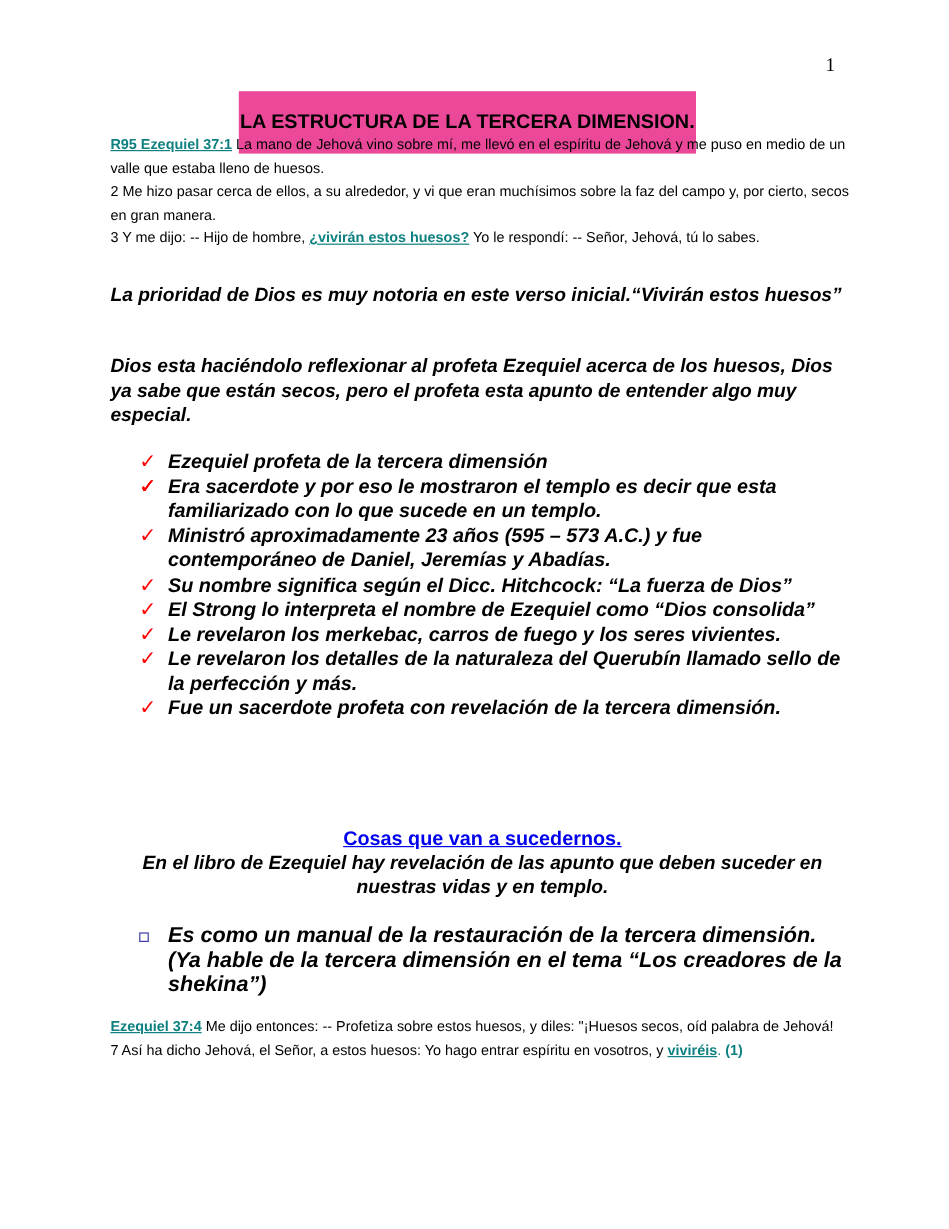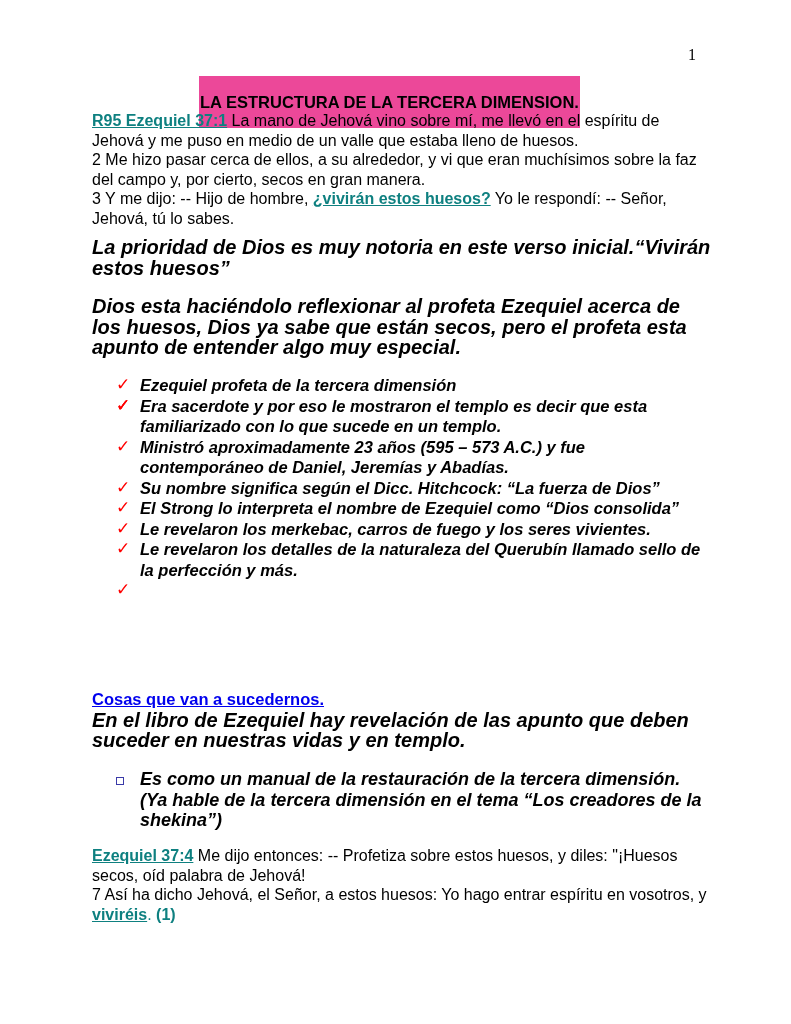--- a/index.html
+++ b/index.html
@@ -2,23 +2,23 @@
 <html><head>
   <meta charset="utf-8">
   <style>
     html, body { margin: 0; padding: 0; background: #ffffff; }
     body { width: 791px; height: 1024px; position: relative; overflow: hidden;
            font-family: "Liberation Sans", sans-serif; color: #000; }
     .page-num { position: absolute; left: 688px; top: 46px; font-family: "Liberation Serif", serif; font-size: 16px; }
     .title { position: absolute; left: 199px; top: 76px; font-size: 16.5px; font-weight: bold; 
              background: #ec4899; padding: 16px 1px; line-height: 20px; }
     .block { position: absolute; left: 92px; width: 620px; }
-    .body-text { font-size: 16px; line-height: 19.5px; }
+    .body-text { font-size: 12px; line-height: 19.5px; }
     .ref-link { color: #0e8080; font-weight: bold; text-decoration: underline; }
-    .bi { font-weight: bold; font-style: italic; font-size: 20px; line-height: 20.5px; }
+    .bi { font-weight: bold; font-style: italic; font-size: 16px; line-height: 20.5px; }
     .blue-link { color: #0000ee; font-weight: bold; text-decoration: underline; font-size: 16.5px; line-height: 20.5px; }
     ul.checks { list-style: none; margin: 0; padding: 0; }
     ul.checks li { position: relative; padding-left: 48px; font-weight: bold; font-style: italic; font-size: 16.5px; line-height: 20.5px; }
     .check-icon { position: absolute; left: 24px; top: 0; color: #ff0000; font-style: normal; font-weight: normal; font-size: 17px; }
     ul.squares { list-style: none; margin: 0; padding: 0; }
     ul.squares li { position: relative; padding-left: 48px; font-weight: bold; font-style: italic; font-size: 18px; line-height: 20.5px; }
     .square-icon { position: absolute; left: 24px; top: 8px; width: 6px; height: 6px; border: 1px solid #3a3aa8; background: #fff; }
   </style>
 </head>
 <body>
@@ -40,24 +40,24 @@
 <ul class="checks block" style="top:375px; left:92px;">
   <li><span class="check-icon">✓</span><span>Ezequiel profeta de la tercera dimensión</span></li>
   <li><span class="check-icon">✓</span></li>
   <li><span class="check-icon">✓</span></li>
   <li><span class="check-icon">✓</span><span>Era sacerdote y por eso le mostraron el templo es decir que esta familiarizado con lo que sucede en un templo.</span></li>
   <li><span class="check-icon">✓</span><span>Ministró aproximadamente 23 años (595 – 573 A.C.) y fue contemporáneo de Daniel, Jeremías y Abadías.</span></li>
   <li><span class="check-icon">✓</span><span>Su nombre significa según el Dicc. Hitchcock: “La fuerza de Dios”</span></li>
   <li><span class="check-icon">✓</span><span>El Strong lo interpreta el nombre de Ezequiel como “Dios consolida”</span></li>
   <li><span class="check-icon">✓</span><span>Le revelaron los merkebac, carros de fuego y los seres vivientes.</span></li>
   <li><span class="check-icon">✓</span><span>Le revelaron los detalles de la naturaleza del Querubín llamado sello de la perfección y más.</span></li>
-  <li><span class="check-icon">✓</span></li>
+  <li><span class="check-icon">✓</span><span>Fue un sacerdote profeta con revelación de la tercera dimensión.</span></li>
 </ul>
 
-<div class="block" style="top:689px;">
+<div class="block" style="top:689px;text-align:center;">
   <div class="blue-link" style="display:inline-block;">Cosas que van a sucedernos.</div>
   <div class="bi">En el libro de Ezequiel hay revelación de las apunto que deben suceder en nuestras vidas y en templo.</div>
 </div>
 
 <ul class="squares block" style="top:769px; left:92px;">
   <li><span class="square-icon"></span><span>Es como un manual de la restauración de la tercera dimensión. (Ya hable de la tercera dimensión en el tema “Los creadores de la shekina”)</span></li>
 </ul>
 
 <div class="block body-text" style="top:846px;">
   <span class="ref-link">Ezequiel 37:4</span><span> Me dijo entonces: -- Profetiza sobre estos huesos, y diles: "¡Huesos secos, oíd palabra de Jehová!</span><br>

